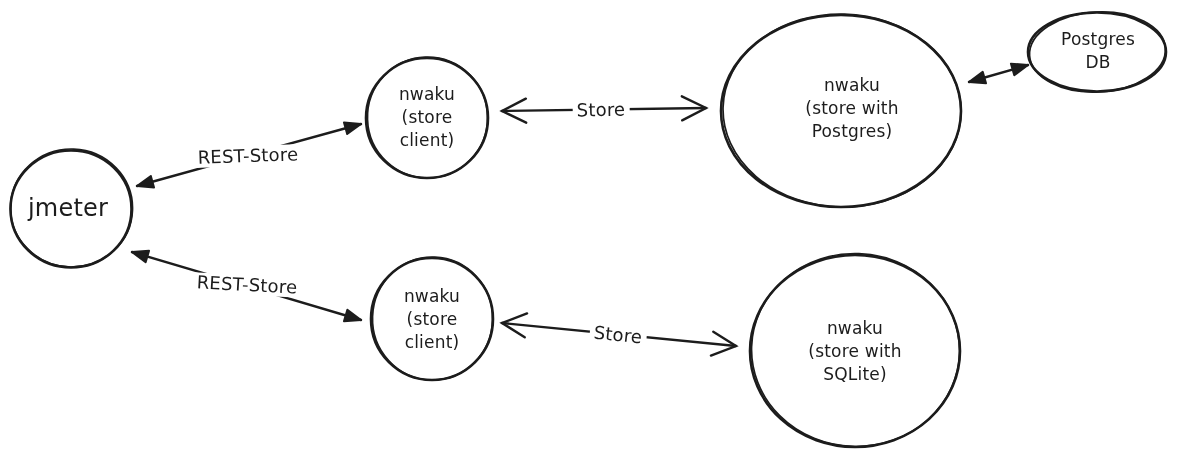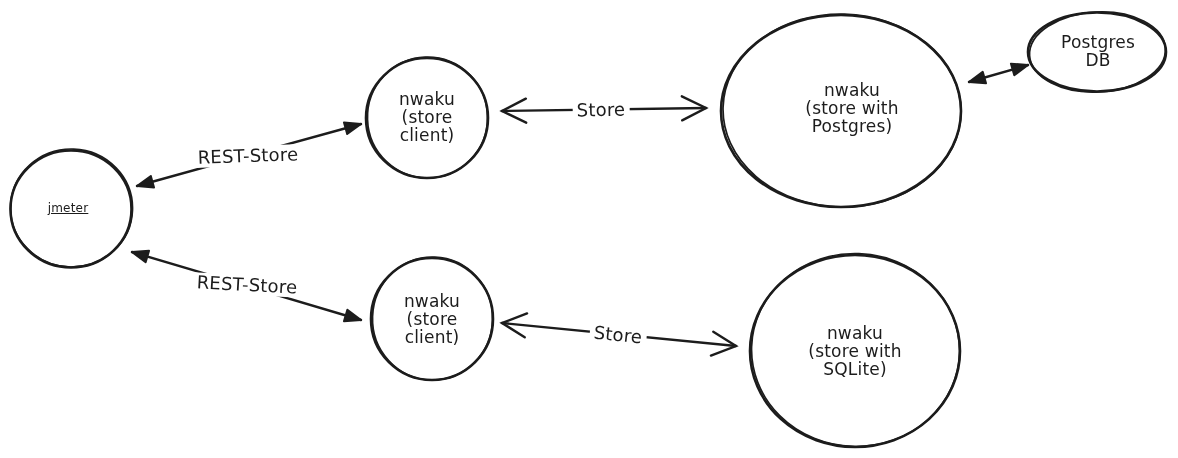--- a/index.html
+++ b/index.html
@@ -40,24 +40,24 @@
   }
   .label {
     position: absolute;
     color: #1c1c1c;
     white-space: pre-line;
     text-align: center;
     letter-spacing: 0.2px;
   }
   .node-label {
     font-size: 17px;
-    line-height: 18px;
+    line-height: 23px;
     transform: translate(-50%, -50%) rotate(var(--r, 0deg));
   }
-  .node-label.big { font-size: 12px; text-decoration: underline; }
+  .node-label.big { font-size: 24px; }
   .edge-label {
     font-size: 18px;
     line-height: 20px;
     background: #ffffff;
     padding: 0 4px;
     transform: translate(-50%, -50%) rotate(var(--r, 0deg));
   }
 </style>
 </head>
 <body>

